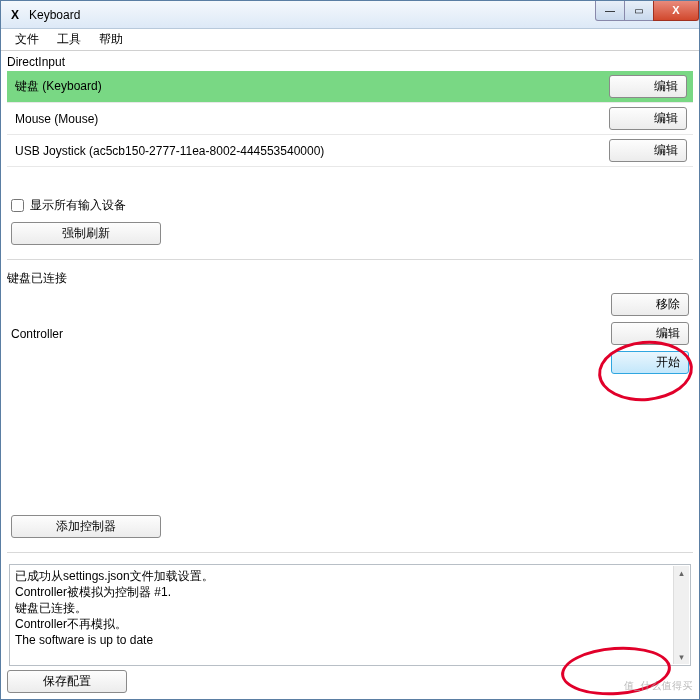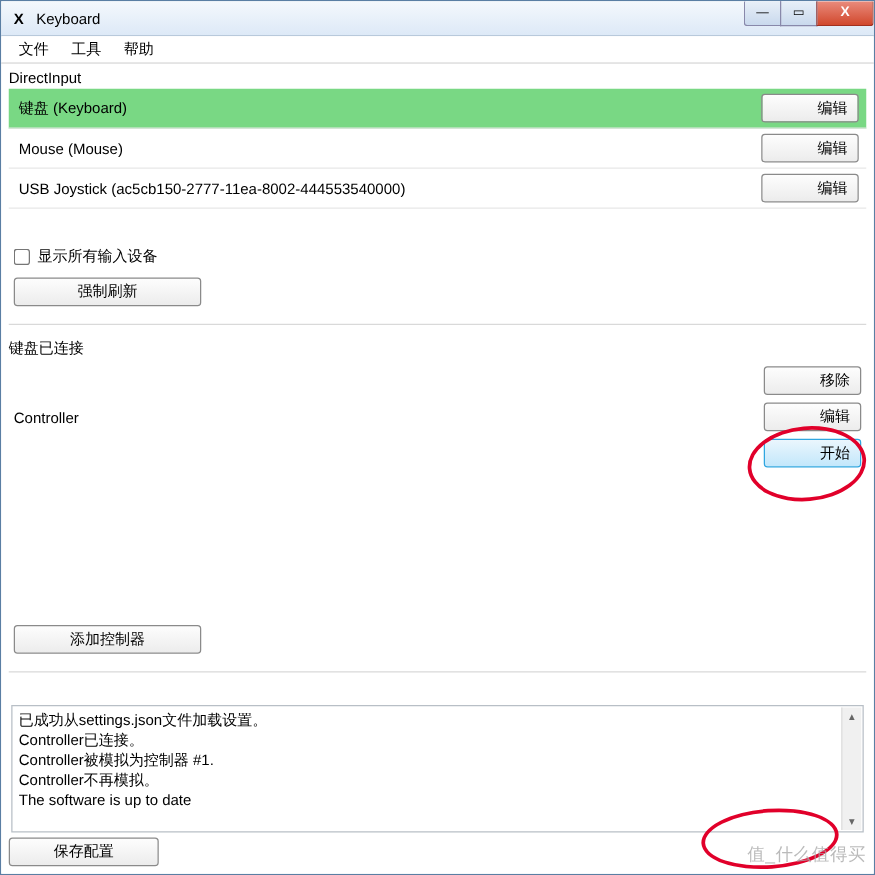--- a/index.html
+++ b/index.html
@@ -26,29 +26,29 @@
   .btn-sm { width: 78px; padding-left: 36px; }
   .btn-md { width: 150px; }
   .btn-highlight { border: 1.5px solid #2fa6e0; background: linear-gradient(#eaf6fd,#c3e7fb); }
   .gap24 { height: 28px; }
   .checkrow { display: flex; align-items: center; gap: 6px; padding: 2px 4px; }
   .checkrow input { width:13px; height:13px; }
   .hr { height: 1px; background: #d9d9d9; margin: 8px 0; }
   .ctrlrow { display: flex; align-items: center; justify-content: space-between; padding: 4px 4px; }
   .ctrlbtns { display: flex; gap: 6px; flex-direction: column; }
   .spacer { flex: 1; }
-  .output-area { border: 1px solid #b8bfc6; margin: 18px 2px 0 2px; padding: 3px 5px; height: 102px; overflow: hidden; position: relative; background:#fff; font-size:12px; line-height:16px;}
+  .output-area { border: 1px solid #b8bfc6; margin: 3px 2px 0 2px; padding: 3px 5px; height: 102px; overflow: hidden; position: relative; background:#fff; font-size:12px; line-height:16px;}
   .output-buttons { display:flex; padding:4px 6px 0 0; gap:8px; }
   .scroll-track { position:absolute; right:1px; top:1px; bottom:1px; width:16px; background:#f0f0f0; border-left:1px solid #ddd; display:flex; flex-direction:column; align-items:center; justify-content:space-between; }
   .scroll-arrow { width:14px; height:14px; font-size:9px; display:flex; align-items:center; justify-content:center; color:#666;}
   .botrow { display: flex; justify-content: flex-start; padding: 6px 4px; }
   .circle { position: absolute; border: 3px solid #e1002a; border-radius: 50%; pointer-events: none; }
   .circle1 { width: 95px; height: 60px; right: 6px; top: 290px; transform: rotate(-5deg); }
   .circle2 { width: 110px; height: 48px; right: 28px; bottom: 4px; transform: rotate(-4deg); }
-  .watermark { position:absolute; right:6px; bottom:6px; font-size:14px; color:#aaa; font-weight:500; letter-spacing:0.5px; opacity:0.8;}
+  .watermark { position:absolute; right:6px; bottom:6px; font-size:10px; color:#aaa; font-weight:500; letter-spacing:0.5px; opacity:0.8;}
 </style>
 </head>
 <body>
 
 <div class="window">
   <div class="titlebar">
     <div class="title-left">
       <div class="app-icon">X</div>
       <div class="title-text">Keyboard</div>
     </div>
@@ -106,22 +106,22 @@
 
     <div class="spacer"></div>
 
     <div class="botrow">
       <button class="btn btn-md">添加控制器</button>
     </div>
 
     <div class="hr"></div>
     <div class="output-area">
       <div>已成功从settings.json文件加载设置。</div>
-      <div>Controller已连接。</div>
       <div>Controller被模拟为控制器 #1.</div>
+      <div>键盘已连接。</div>
       <div>Controller不再模拟。</div>
       <div>The software is up to date</div>
       <div class="scroll-track">
         <div class="scroll-arrow">▴</div>
         <div class="scroll-arrow">▾</div>
       </div>
     </div>
     <div class="output-buttons">
       <button class="btn" style="width:120px;">保存配置</button>
     </div>

